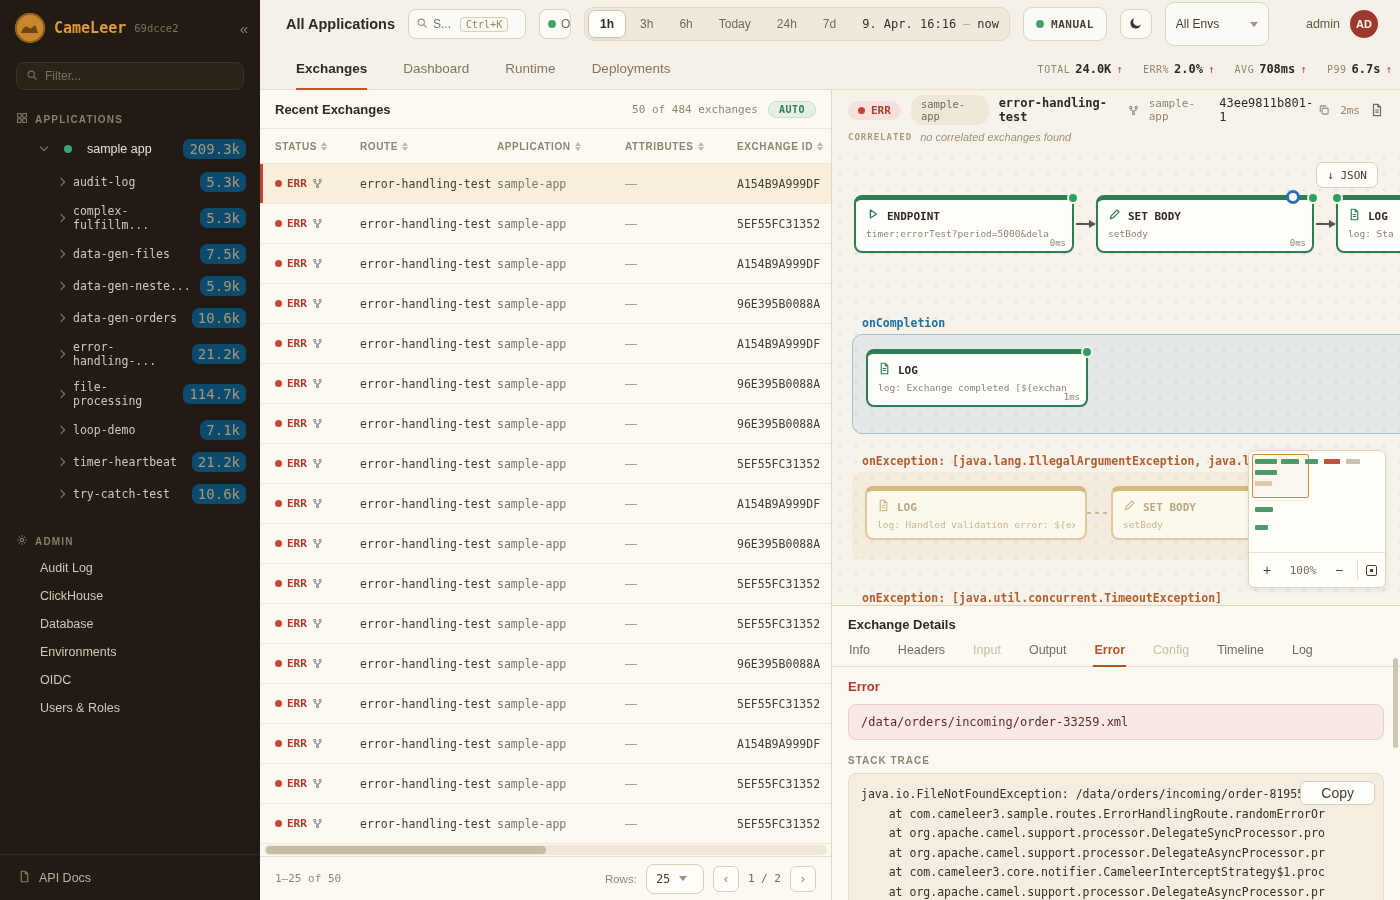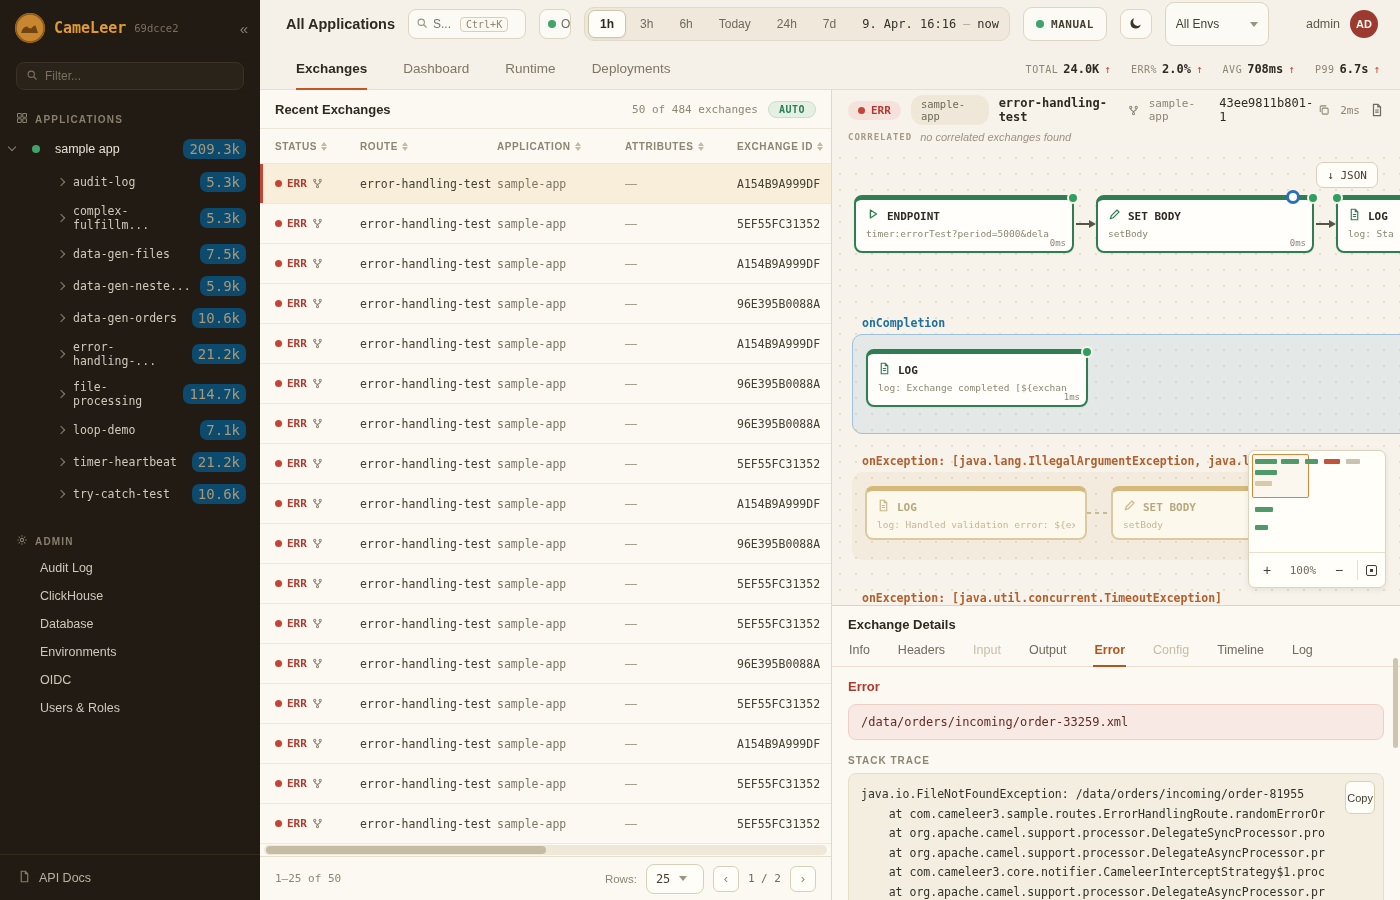--- a/index.html
+++ b/index.html
@@ -13,21 +13,21 @@
   .logo-badge { width:32px; height:32px; flex-shrink:0; }
   .logo-text { font-family:"DejaVu Sans Mono", monospace; font-size:15px; font-weight:bold; color:#e09a3a; }
   .logo-ver { font-family:"DejaVu Sans Mono", monospace; font-size:10.5px; color:#7a715f; }
   .collapse-btn { margin-left:auto; background:none; border:none; color:#8a8070; font-size:15px; cursor:pointer; }
   .filter-wrap { margin:10px 16px 14px; height:28px; background:#2a231a; border:1px solid #3a3226; border-radius:8px; display:flex; align-items:center; gap:7px; padding:0 9px; }
   .filter-wrap svg { color:#7a715f; flex-shrink:0; }
   .filter-wrap input { background:transparent; border:none; outline:none; color:#cfc8bd; font-size:12px; width:100%; }
   .filter-wrap input::placeholder { color:#7a715f; }
   .section-header { display:flex; align-items:center; gap:7px; padding:8px 16px 6px; font-size:10px; font-weight:bold; letter-spacing:1.2px; color:#8a7f6c; }
   .section-header svg { color:#8a7f6c; }
-  .tree-app { display:flex; align-items:center; gap:15px; padding:7px 14px 7px 7px; cursor:pointer; font-size:12.5px; color:#e6e0d6; }
+  .tree-app { display:flex; align-items:center; gap:15px; padding:7px 14px 7px 39px; cursor:pointer; font-size:12.5px; color:#e6e0d6; }
   .route-item { display:flex; align-items:center; gap:7px; padding:6px 14px 6px 56px; cursor:pointer; font-family:"DejaVu Sans Mono", monospace; font-size:11.5px; color:#cfc8bd; }
   .count-badge { margin-left:auto; font-family:"DejaVu Sans Mono", monospace; font-size:14px; color:#a89878; background:#0c4a6e; border-radius:7px; padding:2px 6px; }
   .chev { width:10px; height:10px; position:relative; flex-shrink:0; }
   .chev::before { content:""; position:absolute; top:2px; left:2px; width:5px; height:5px; border-right:1.5px solid #8a8070; border-bottom:1.5px solid #8a8070; }
   .chev.right::before { transform:rotate(-45deg); }
   .chev.down::before { transform:rotate(45deg); top:0; }
   .dot { width:8px; height:8px; border-radius:50%; flex-shrink:0; }
   .dot.green { background:#3fa36b; }
   .dot.red { background:#c44536; }
   .admin-item { padding:7px 16px 7px 40px; font-size:12.5px; color:#cfc8bd; cursor:pointer; }
@@ -51,21 +51,21 @@
   .date-range { display:flex; align-items:flex-start; gap:7px; margin-left:12px; font-family:"DejaVu Sans Mono", monospace; font-size:12px; color:#33302a; cursor:pointer; }
   .date-range .sep { color:#b3a98f; }
   .manual-btn { height:34px; border:1px solid #ddd4c2; background:#fcfaf4; border-radius:9px; display:flex; align-items:center; gap:7px; padding:0 12px; font-family:"DejaVu Sans Mono", monospace; font-size:11px; font-weight:bold; letter-spacing:.5px; color:#454034; cursor:pointer; }
   .icon-btn { width:32px; height:30px; border:1px solid #ddd4c2; background:#fcfaf4; border-radius:9px; display:flex; align-items:center; justify-content:center; color:#3a342b; cursor:pointer; }
   .env-select { height:44px; min-width:104px; border:1px solid #ddd4c2; background:#fcfaf4; border-radius:9px; display:flex; align-items:center; gap:9px; padding:0 10px; font-size:12px; color:#454034; cursor:pointer; }
   .caret { width:0; height:0; border-left:4px solid transparent; border-right:4px solid transparent; border-top:5px solid #9a9382; }
   .user-area { margin-left:auto; display:flex; align-items:center; gap:10px; }
   .username { font-size:12.5px; color:#5f594b; }
   .avatar { width:28px; height:28px; border-radius:50%; background:#9c3a30; color:#fdf6ee; font-size:11px; font-weight:bold; display:flex; align-items:center; justify-content:center; cursor:pointer; }
 
-  .navrow { height:42px; display:flex; align-items:stretch; padding:0 20px 0 36px; border-bottom:1px solid #e7dfce; }
+  .navrow { height:42px; display:flex; align-items:stretch; padding:0 8px 0 36px; border-bottom:1px solid #e7dfce; }
   .nav-tabs { display:flex; gap:36px; }
   .nav-tab { display:flex; align-items:center; font-size:13.5px; color:#7d7666; border-bottom:2px solid transparent; margin-bottom:-1px; cursor:pointer; }
   .nav-tab.active { color:#2e2a22; font-weight:bold; border-color:#c05621; }
   .stats { margin-left:auto; display:flex; align-items:center; gap:20px; }
   .stat { display:flex; align-items:baseline; gap:5px; font-family:"DejaVu Sans Mono", monospace; }
   .stat .lbl { font-size:10px; color:#8d8673; letter-spacing:.5px; }
   .stat .val { font-size:12px; font-weight:bold; color:#2e2a22; }
   .stat .arr { font-size:11px; color:#c0533a; }
 
   .content { flex:1; display:flex; min-height:0; }
@@ -177,21 +177,21 @@
   .dp-tabs { display:flex; gap:26px; padding:0 16px; border-bottom:1px solid #e7dfce; }
   .dp-tab { font-size:12.5px; color:#6f6a5c; padding:2px 1px 8px; border-bottom:2px solid transparent; margin-bottom:-1px; cursor:pointer; }
   .dp-tab.active { color:#b3541e; font-weight:bold; border-color:#b3541e; }
   .dp-tab.disabled { color:#c6bda6; cursor:default; }
   .dp-body { padding:12px 16px 0; }
   .err-head { font-size:13px; font-weight:bold; color:#b13a2e; margin-bottom:10px; }
   .err-box { background:#f9e9e4; border:1px solid #ecd0c7; border-radius:8px; padding:10px 12px; font-family:"DejaVu Sans Mono", monospace; font-size:12px; color:#5f2c24; }
   .st-lbl { margin:15px 0 7px; font-size:10px; font-weight:bold; letter-spacing:1px; color:#8d8673; }
   .code-block { position:relative; background:#f4eee1; border:1px solid #e6ddc9; border-radius:8px; padding:11px 12px; height:150px; overflow:hidden; }
   .code-line { font-family:"DejaVu Sans Mono", monospace; font-size:11.5px; line-height:19.5px; color:#33302a; white-space:pre; overflow:hidden; }
-  .copy-btn { position:absolute; top:7px; right:8px; height:33px; background:#fffdf8; border:1px solid #d8cfba; border-radius:6px; padding:0 1px; font-size:11px; color:#454034; cursor:pointer; }
+  .copy-btn { position:absolute; top:7px; right:8px; height:24px; background:#fffdf8; border:1px solid #d8cfba; border-radius:6px; padding:0 20px; font-size:14px; color:#454034; cursor:pointer; }
   .vscroll { position:absolute; right:2px; top:52px; width:5px; height:90px; background:#cfc5ae; border-radius:3px; cursor:pointer; }
 </style>
 </head>
 <body>
 
 <div class="app">
 
   <aside class="sidebar">
     <div class="sb-top">
       <span class="logo-badge">

